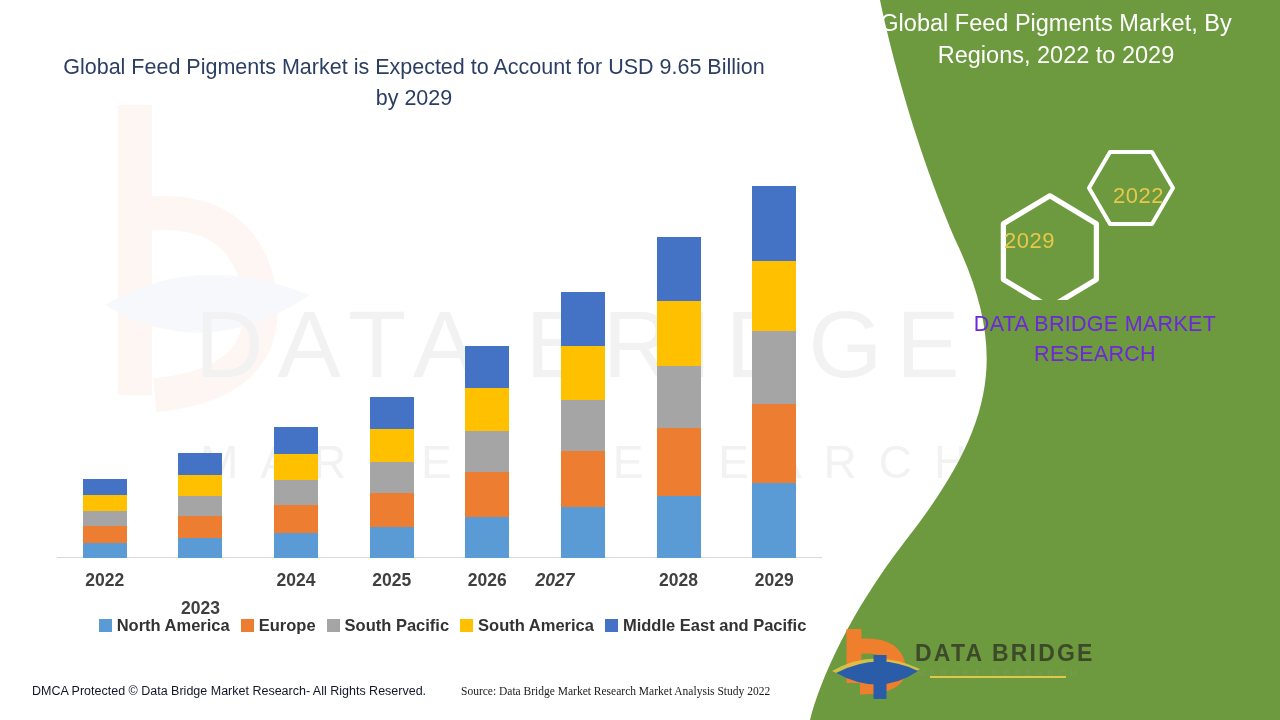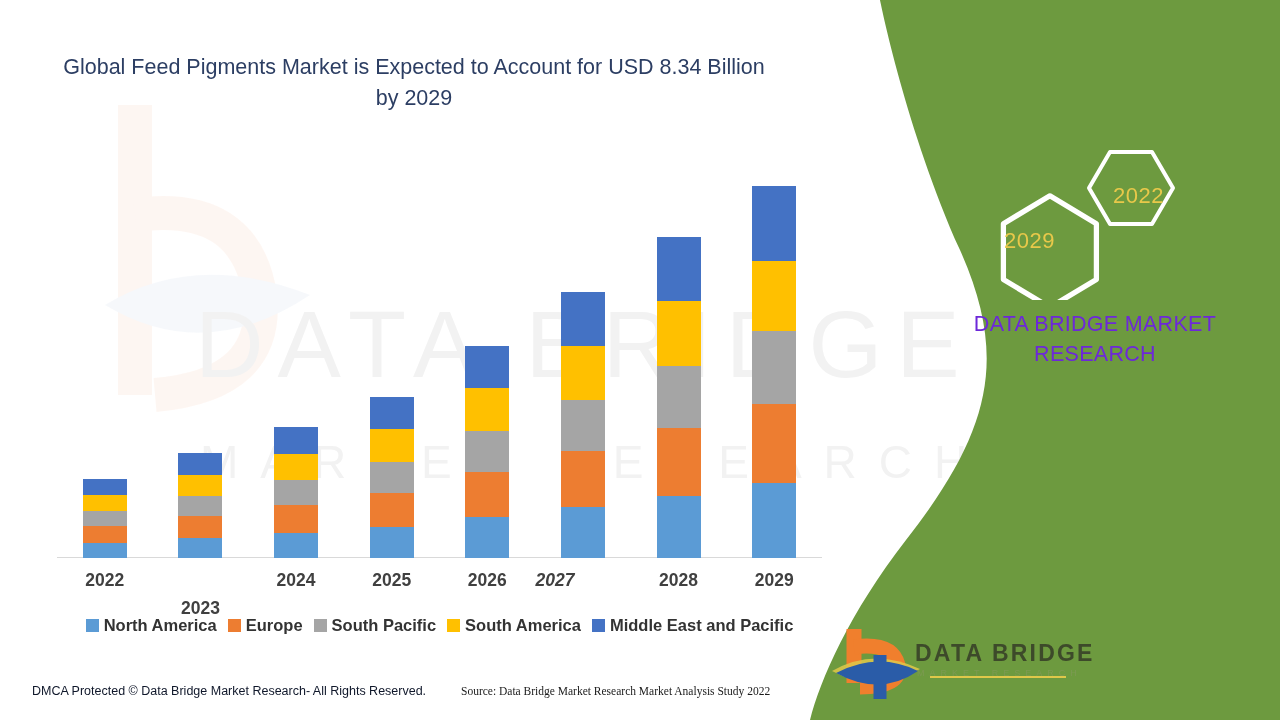--- a/index.html
+++ b/index.html
@@ -147,21 +147,21 @@
     width:96px;
     text-align:center;
     color:#404040;
     font-size:17.5px;
     font-weight:700;
     top:4px;
   }
 
   #legend {
     position:absolute;
-    left:57px; top:616px;
+    left:70px; top:616px;
     width:765px;
     display:flex;
     justify-content:center;
     align-items:center;
     gap:11px;
   }
   .legend-item {
     display:flex;
     align-items:center;
     gap:5px;
@@ -199,21 +199,21 @@
 <div id="watermark-layer">
   <svg id="wm-logo-ghost" viewBox="0 0 230 330" xmlns="http://www.w3.org/2000/svg">
     <path d="M40 10 L40 300" stroke="#fdeee6" stroke-width="34" fill="none"></path>
     <path d="M40 120 Q150 105 165 200 Q175 290 60 300" stroke="#fdeee6" stroke-width="34" fill="none"></path>
     <path d="M10 210 Q100 155 215 200 Q110 270 10 210" fill="#eef2f8"></path>
   </svg>
   <div class="wm-text" id="wm-line1">DATA BRIDGE</div>
   <div class="wm-text" id="wm-line2">MARKET RESEARCH</div>
 </div>
 
-<div id="headline">Global Feed Pigments Market is Expected to Account for USD 8.34 Billion by 2029</div>
+<div id="headline">Global Feed Pigments Market is Expected to Account for USD 9.65 Billion by 2029</div>
 
 <div id="chart-area">
   <div id="baseline"></div>
   <div id="plot">
       <div class="bar" style="left: 25.8125px; height: 79px;">
         <div class="seg" style="background: rgb(91, 155, 213); height: 18.9873%;"></div>
         <div class="seg" style="background: rgb(237, 125, 49); height: 21.519%;"></div>
         <div class="seg" style="background: rgb(165, 165, 165); height: 18.9873%;"></div>
         <div class="seg" style="background: rgb(255, 192, 0); height: 20.2532%;"></div>
         <div class="seg" style="background: rgb(68, 114, 196); height: 20.2532%;"></div>
@@ -300,20 +300,21 @@
         <span class="legend-label">Middle East and Pacific</span>
       </div>
     </div>
 </div>
 
 <div id="green-panel">
   <svg width="470" height="720" viewBox="0 0 470 720" xmlns="http://www.w3.org/2000/svg">
     <path d="M470 0 L70 0 C70 0 96 130 150 250 C198 358 182 430 96 540 C40 612 10 680 0 720 L470 720 Z" fill="#6d9a3f"></path>
   </svg>
 
+  <div id="green-title">Global Feed Pigments Market, By Regions, 2022 to 2029</div>
 
   <div id="hex-group">
     <svg width="260" height="160" viewBox="0 0 260 160" xmlns="http://www.w3.org/2000/svg">
       <polygon points="38,66 68,48 98,66 98,102 68,120 38,102" transform="translate(0,0) scale(1.55) translate(-10,-12)" fill="none" stroke="#ffffff" stroke-width="3.4" stroke-linejoin="round"></polygon>
       <polygon points="150,12 192,12 213,48 192,84 150,84 129,48" fill="#6d9a3f" stroke="#ffffff" stroke-width="4" stroke-linejoin="round"></polygon>
     </svg>
     <div class="hex-year" id="hex-year-2022">2022</div>
     <div class="hex-year" id="hex-year-2029">2029</div>
   </div>
 

